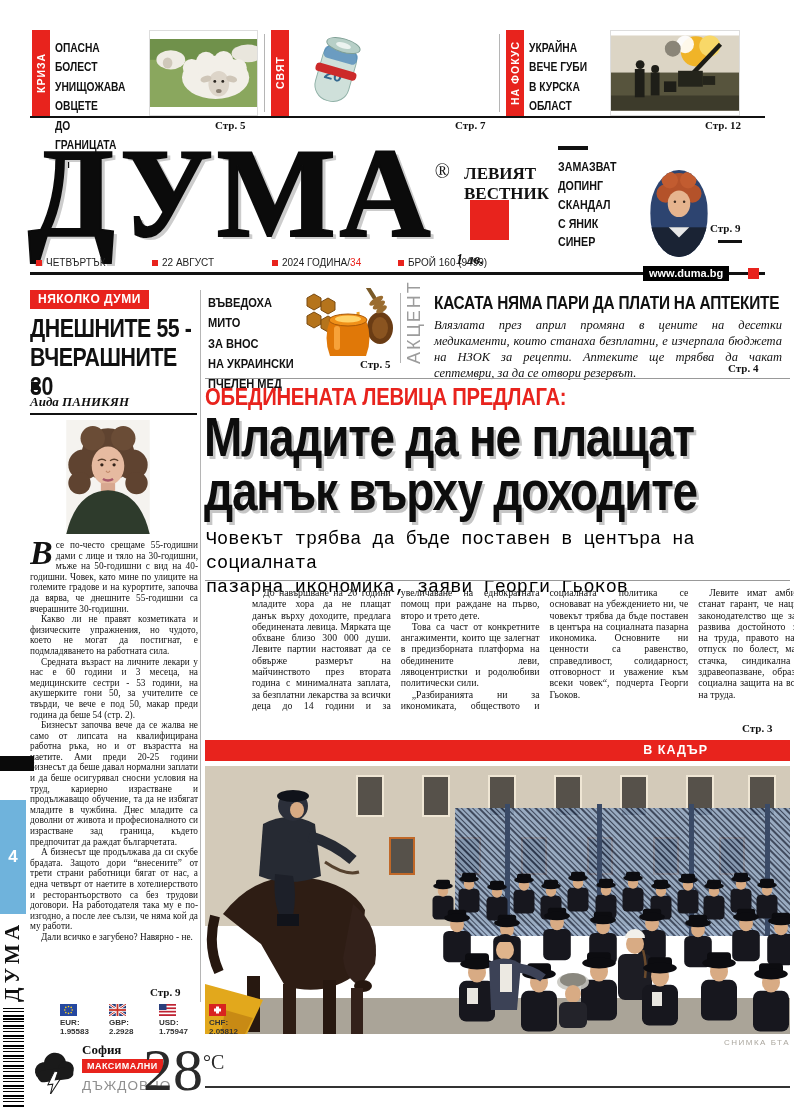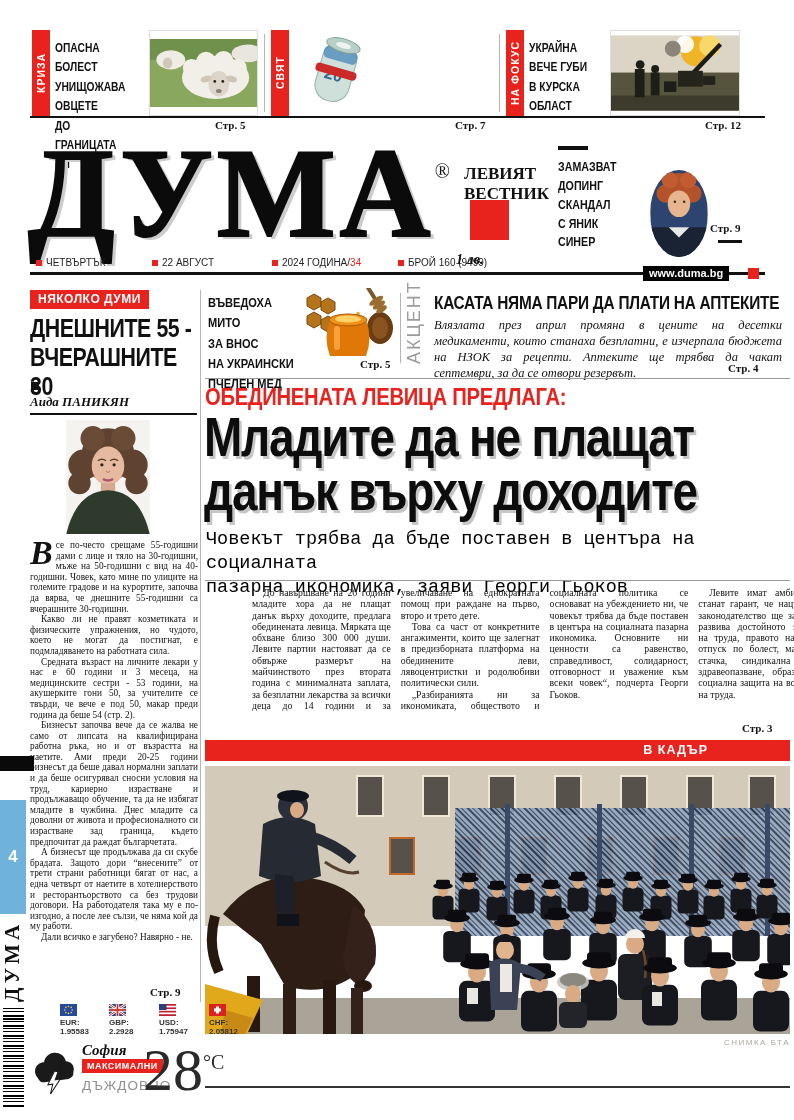--- a/index.html
+++ b/index.html
@@ -54,21 +54,21 @@
   .credit{font-family:"Liberation Sans",sans-serif;font-size:8px;letter-spacing:1.5px;color:#aba79f;text-align:right;}
   .caption{font-style:italic;font-weight:bold;font-size:13px;line-height:1.25;}
   
   .bluetab{background:#6fb3dc;color:#fff;display:flex;align-items:center;justify-content:center;
            font-family:"Liberation Sans",sans-serif;font-weight:bold;font-size:17px;}
   .vbrand{writing-mode:vertical-rl;transform:rotate(180deg);font-weight:bold;font-size:21px;letter-spacing:4px;}
   .barcode{background:repeating-linear-gradient(180deg,#000 0 1.5px,#fff 1.5px 3px,#000 3px 4px,#fff 4px 7.5px,#000 7.5px 9px,#fff 9px 10px);}
   
   .cur{position:absolute;width:44px;font-family:"Liberation Sans",sans-serif;font-size:8px;font-weight:bold;color:#333;margin-left:32px;}
   .cur .val{font-size:8px;}
-  .city{font-style:italic;font-weight:bold;font-size:15px;}
+  .city{font-weight:bold;font-size:13px;}
   .maxbadge{background:#e8231d;color:#fff;font-family:"Liberation Sans",sans-serif;font-weight:bold;
             font-size:9px;padding:2px 5px;display:inline-block;letter-spacing:.5px;}
   .cond{font-family:"Liberation Sans",sans-serif;font-size:13.5px;letter-spacing:1px;color:#8f8f8f;}
   .temp{font-family:Liberation Serif, serif;font-size:60px;line-height:1;color:#2a2a2a;
         transform:scaleX(.78);transform-origin:0 0;font-weight:normal;}
   .tempunit{font-size:20px;vertical-align:super;color:#2a2a2a;}
 </style>
 </head>
 <body>
 

